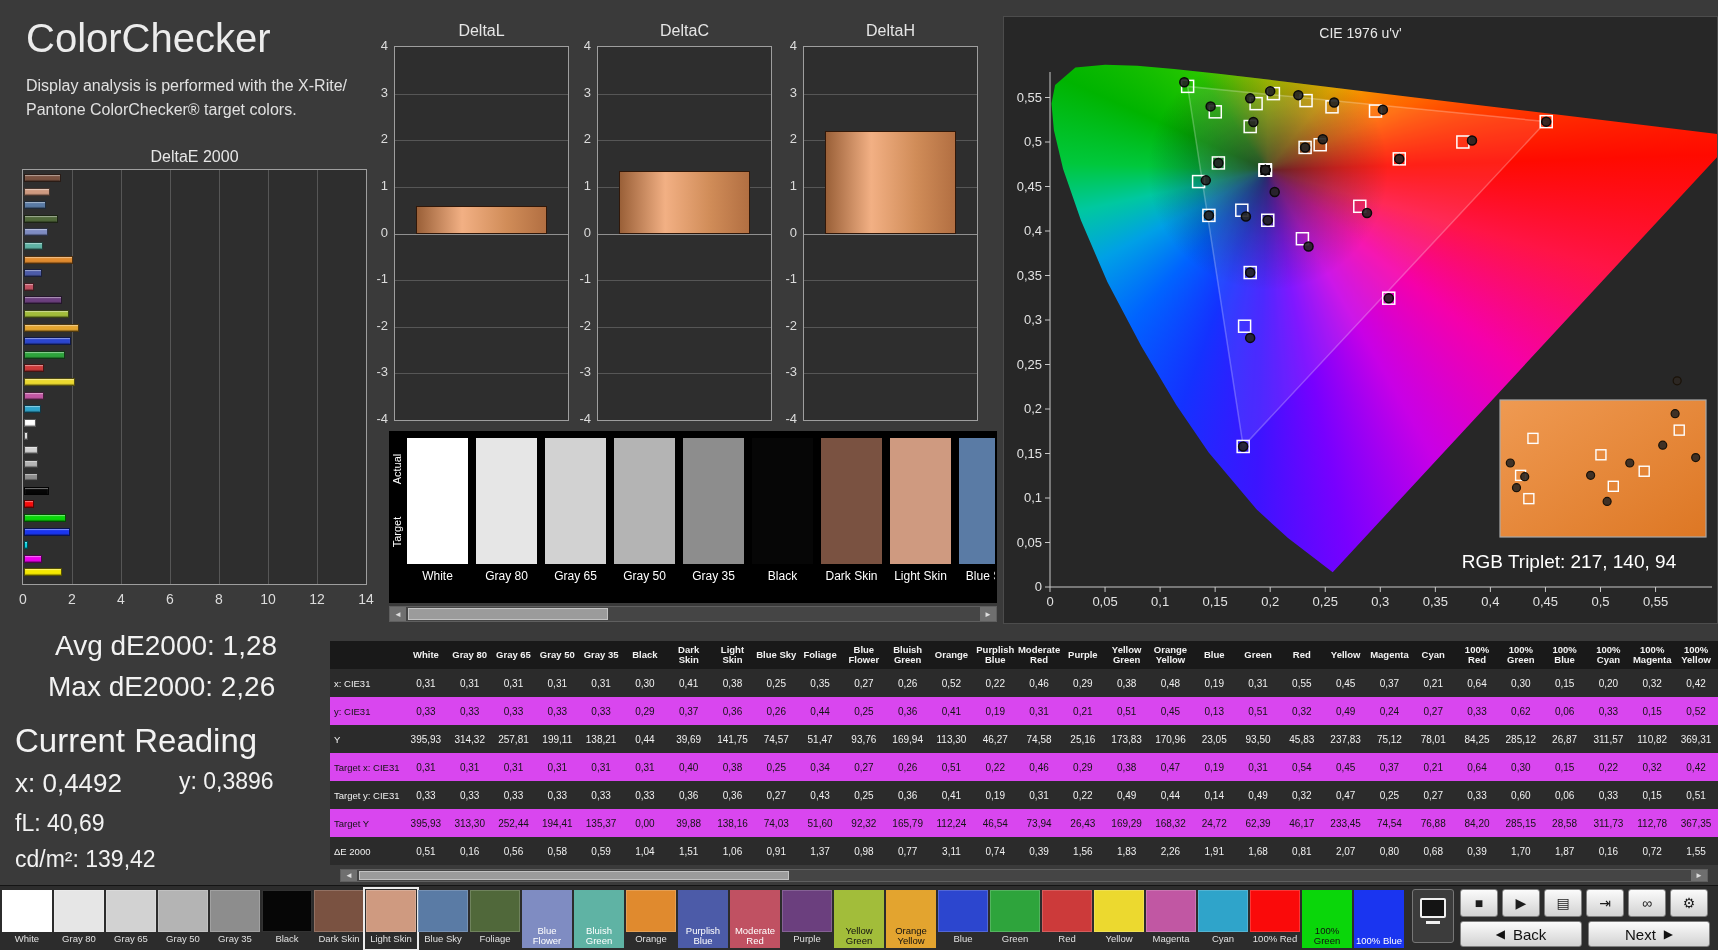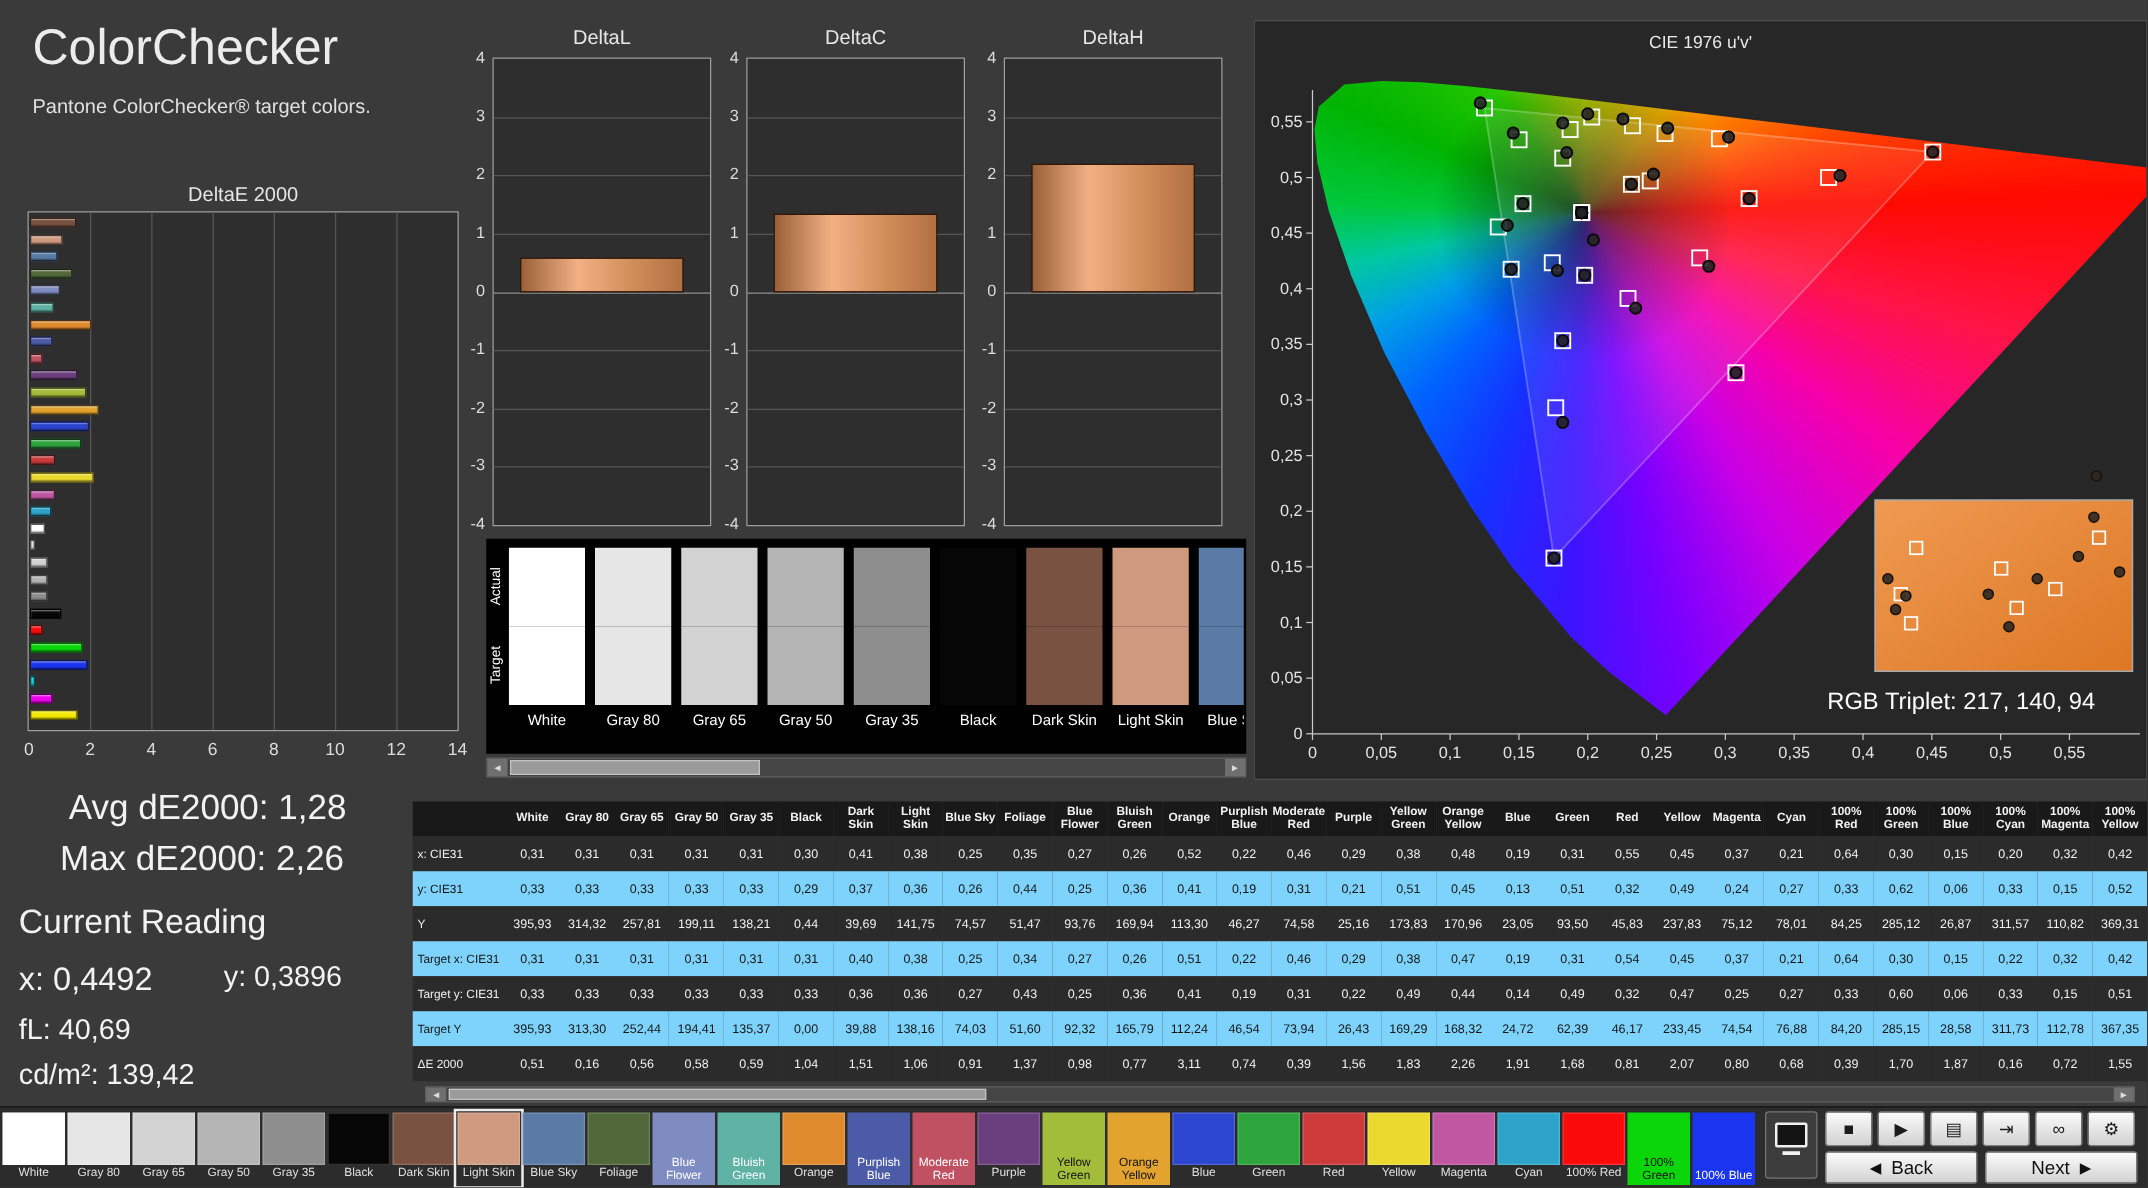--- a/index.html
+++ b/index.html
@@ -78,35 +78,35 @@
   }
   #cie-svg { position:absolute; left:0; top:0; width:715px; height:608px; }
   #cie-svg text { font-family:"Liberation Sans", sans-serif; }
   #cie-rgb { position:absolute; left:430px; top:534px; width:270px; text-align:center;
              font-size:19px; color:#fff; }
 
   
   .stat { position:absolute; color:#f2f2f2; }
   #stat-avg { left:55px; top:630px; font-size:28px; }
   #stat-max { left:48px; top:671px; font-size:28px; }
-  #stat-current { left:15px; top:722px; font-size:27px; }
+  #stat-current { left:15px; top:722px; font-size:33px; }
   #stat-x { left:15px; top:768px; font-size:26px; }
   #stat-y { left:179px; top:768px; font-size:23px; }
   #stat-fl { left:15px; top:810px; font-size:23px; }
   #stat-cd { left:15px; top:846px; font-size:23px; }
 
   
   #table-wrap { position:absolute; left:330px; top:641px; width:1388px; height:226px; overflow:hidden; }
   #ptable { border-collapse:collapse; table-layout:fixed; width:1388px; }
   #ptable th { height:28px; font-weight:700; color:#f2f2f2; background:#191919; font-size:9.5px;
                line-height:1.05; padding:0; vertical-align:middle; }
   #ptable th.rowlab, #ptable td.rowlab { width:74px; }
   #ptable td { height:28px; text-align:center; padding:0; font-size:10px; }
   #ptable tr.dark { background:#2b2b2b; color:#f0f0f0; }
-  #ptable tr.light { background:#7dd3fc; color:#141414; }
+  #ptable tr.light { background:#d946ef; color:#141414; }
   #ptable td.rowlab { text-align:left; padding-left:4px; font-size:9.5px; }
 
   
   #bottom-bar { position:absolute; left:0; top:885px; width:1718px; height:65px; background:#2c2c2c;
                 border-top:1px solid #141414; }
   #palette-items { position:absolute; left:2px; top:4px; height:58px; display:flex; }
   .pcell { width:50px; margin-right:2px; flex:0 0 auto; }
   .psw { height:42px; border:1px solid rgba(255,255,255,0.18); }
   .plabel { font-size:9.5px; line-height:1.05; text-align:center; color:#e0e0e0; padding-top:2px; }
   .pinside { height:58px; display:flex; align-items:flex-end; justify-content:center; }
@@ -127,20 +127,21 @@
   #back-button { left:1460px; top:921px; } #next-button { left:1588px; top:921px; }
   .nav-glyph { font-size:12px; }
 </style>
 </head>
 <body>
 
 <div id="app">
 
   <div id="title">ColorChecker</div>
   <div id="subtitle">
+    <div>Display analysis is performed with the X-Rite/</div>
     <div>Pantone ColorChecker® target colors.</div>
   </div>
 
   <div id="dechart">
     <div class="dchart-title">DeltaE 2000</div>
     <div id="de-box" class="plotbox">
       <div id="de-grid">
           <div class="vline" style="left: 49px;"></div>
           <div class="vline" style="left: 98px;"></div>
           <div class="vline" style="left: 147px;"></div>

